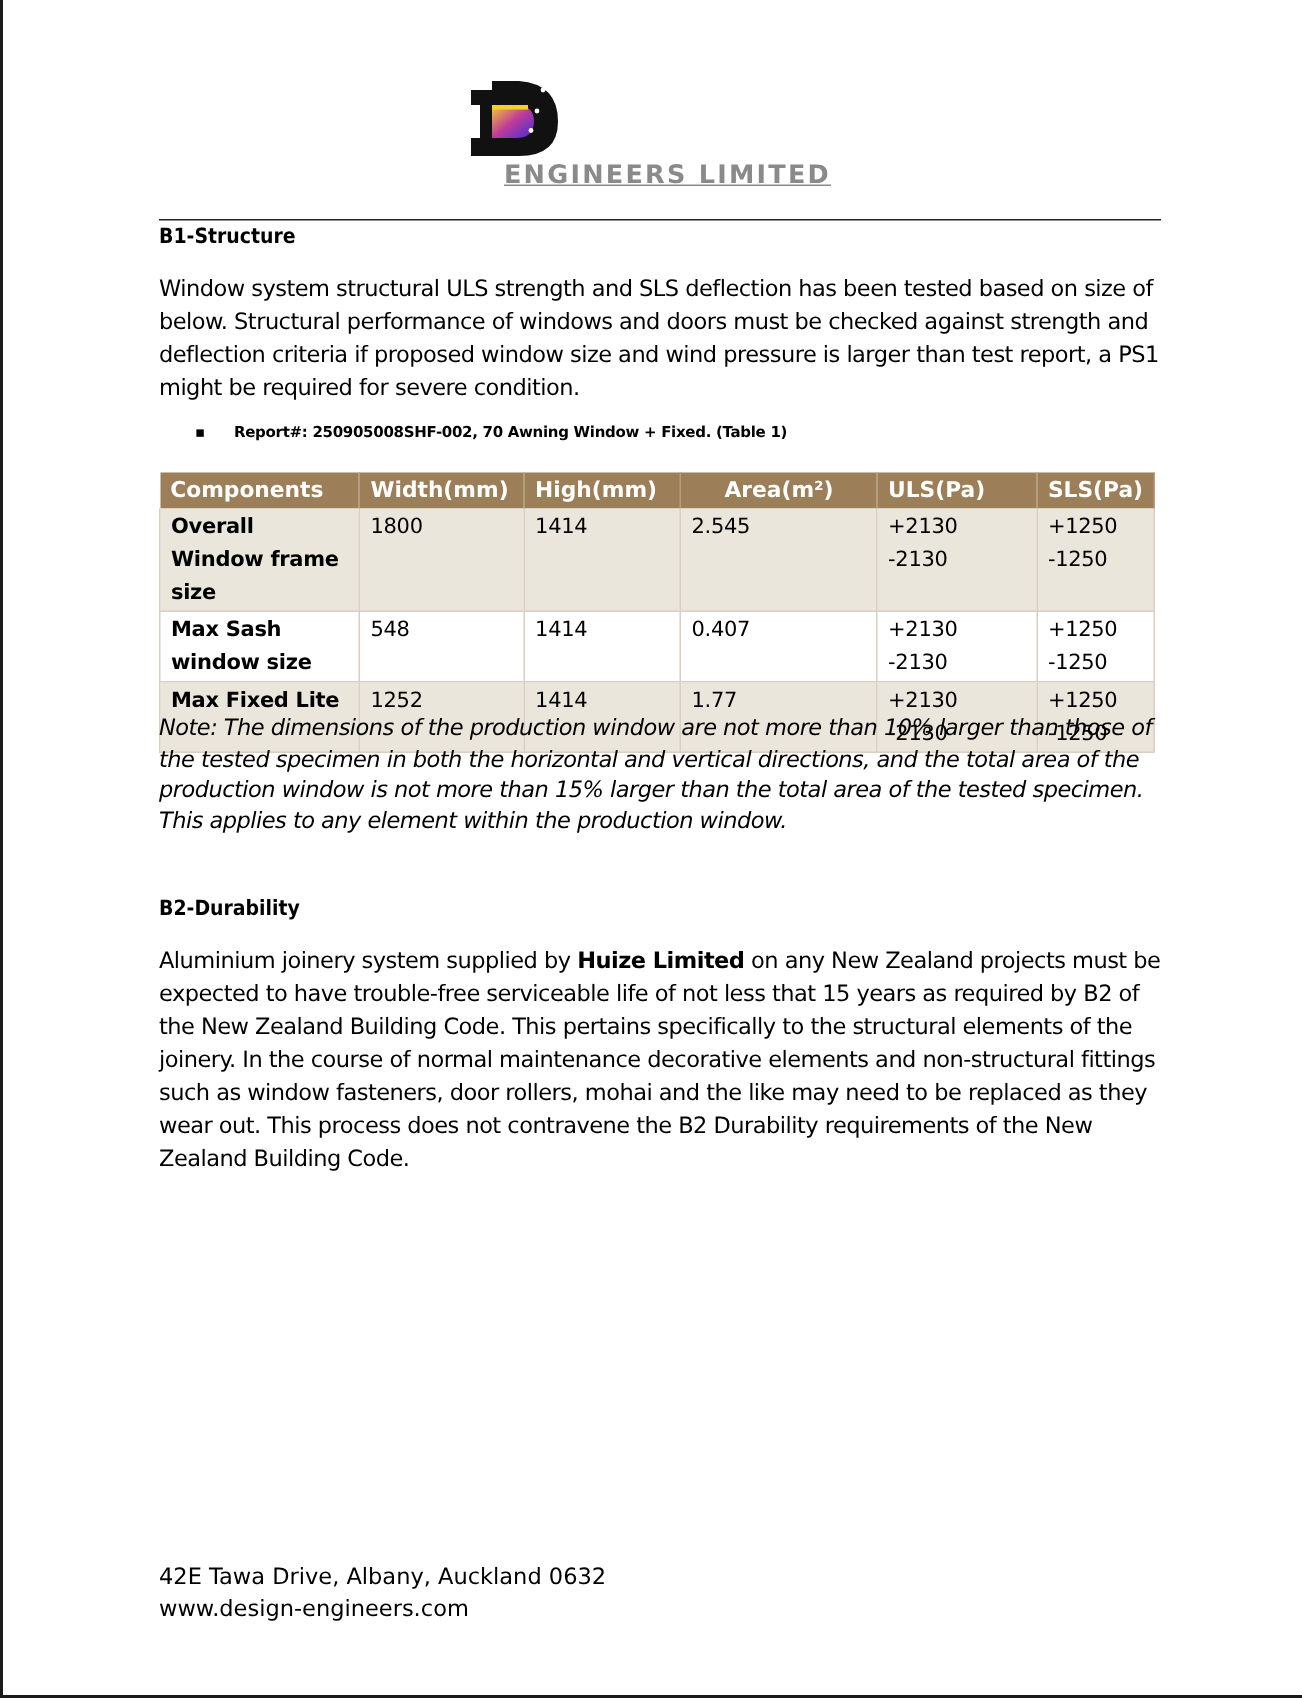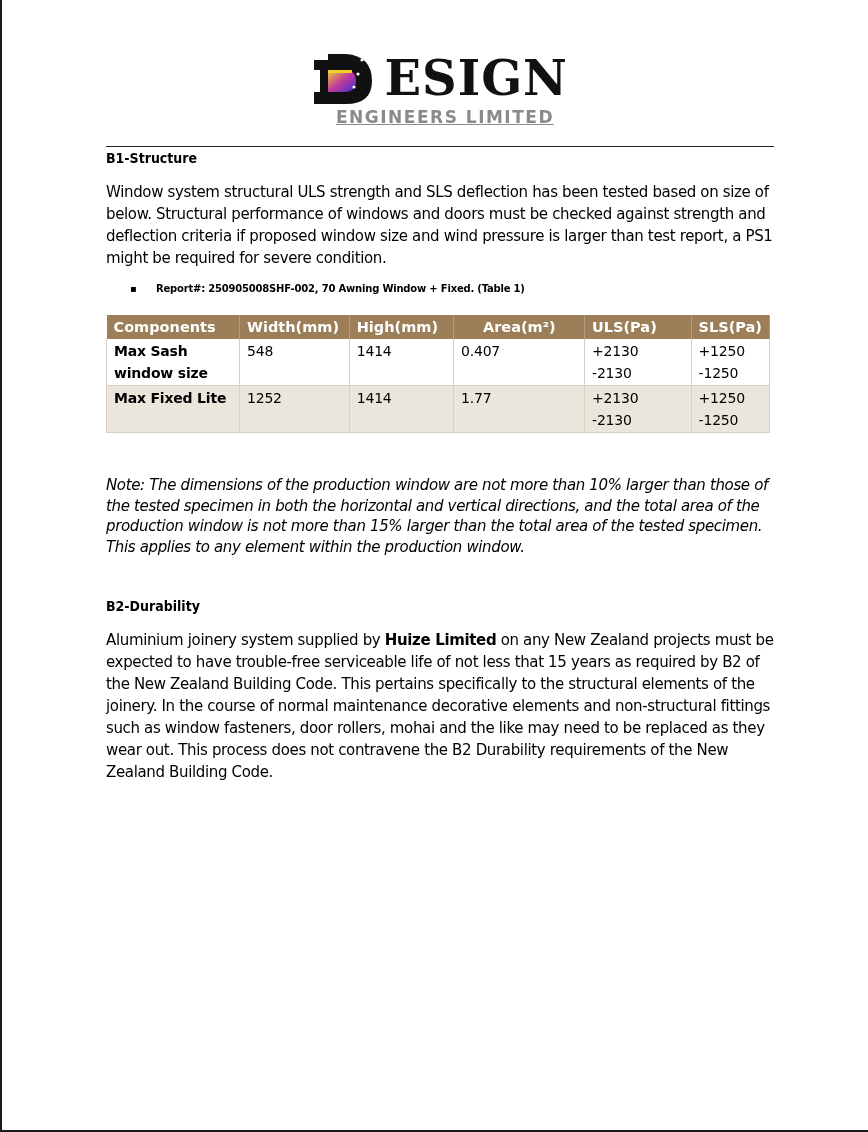--- a/index.html
+++ b/index.html
@@ -85,21 +85,20 @@
           <stop offset="1" stop-color="#3b2fd6"></stop>
         </linearGradient>
       </defs>
       <path d="M2 6 H16 V0 H34 Q60 2 60 27 Q60 50 34 50 H2 V38 H8 V16 H2 Z" fill="#111"></path>
       <path d="M16 16 H32 Q44 16 44 27 Q44 38 32 38 H16 Z" fill="url(#lg)"></path>
       <path d="M16 16 H40 V19 H16 Z" fill="#f2d12a"></path>
       <circle cx="50" cy="6" r="1.6" fill="#fff"></circle>
       <circle cx="46" cy="20" r="1.6" fill="#fff"></circle>
       <circle cx="42" cy="33" r="1.6" fill="#fff"></circle>
     </svg>
-    <div class="logo-title">ESIGN</div>
     <div class="logo-sub">ENGINEERS LIMITED</div>
   </div>
 
   <div class="rule"></div>
 
   <div class="heading" style="top:150px;">B1-Structure</div>
 
   <div class="para" style="top:181px;">Window system structural ULS strength and SLS deflection has been tested based on size of below. Structural performance of windows and doors must be checked against strength and deflection criteria if proposed window size and wind pressure is larger than test report, a PS1 might be required for severe condition.</div>
 
   <div class="bullet">
@@ -111,20 +110,34 @@
       <tr>
         <th style="width:120px;">Components</th>
         <th style="width:95px;">Width(mm)</th>
         <th style="width:90px;">High(mm)</th>
         <th style="width:96px;padding-left:29px;">Area(m²)</th>
         <th style="width:94px;">ULS(Pa)</th>
         <th>SLS(Pa)</th>
       </tr>
     </thead>
     <tbody>
+      <tr class="shade">
+        <td>Overall Window frame size</td>
+        <td>1800</td>
+        <td>1414</td>
+        <td>2.545</td>
+        <td>
+            <div>+2130</div>
+            <div>-2130</div>
+          </td>
+        <td>
+            <div>+1250</div>
+            <div>-1250</div>
+          </td>
+      </tr>
       <tr class="plain">
         <td>Max Sash window size</td>
         <td>548</td>
         <td>1414</td>
         <td>0.407</td>
         <td>
             <div>+2130</div>
             <div>-2130</div>
           </td>
         <td>
@@ -148,14 +161,18 @@
       </tr>
     </tbody>
   </table>
 
   <div class="note">Note: The dimensions of the production window are not more than 10% larger than those of the tested specimen in both the horizontal and vertical directions, and the total area of the production window is not more than 15% larger than the total area of the tested specimen. This applies to any element within the production window.</div>
 
   <div class="heading" style="top:598px;">B2-Durability</div>
 
   <div class="para" style="top:629px;"><span>Aluminium joinery system supplied by </span><b>Huize Limited</b><span> on any New Zealand projects must be expected to have trouble-free serviceable life of not less that 15 years as required by B2 of the New Zealand Building Code. This pertains specifically to the structural elements of the joinery. In the course of normal maintenance decorative elements and non-structural fittings such as window fasteners, door rollers, mohai and the like may need to be replaced as they wear out. This process does not contravene the B2 Durability requirements of the New Zealand Building Code.</span></div>
 
+  <div class="footer">
+    <div>42E Tawa Drive, Albany, Auckland 0632</div>
+    <div>www.design-engineers.com</div>
+  </div>
 
 </div>
 
 </body></html>

